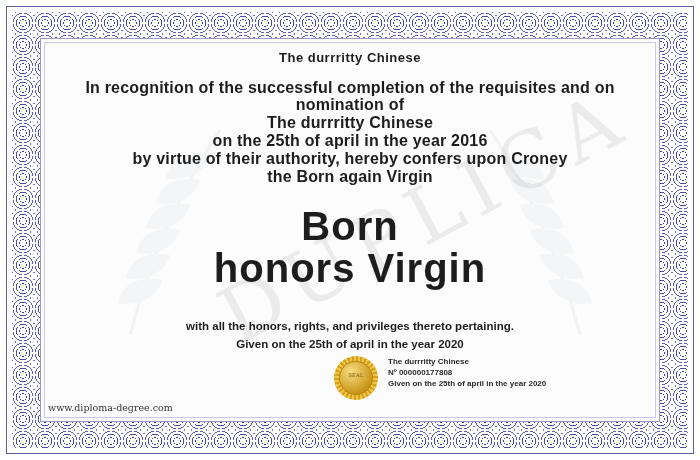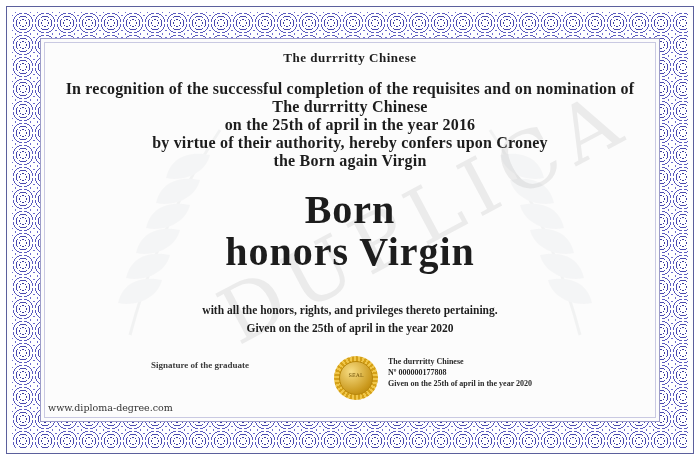--- a/index.html
+++ b/index.html
@@ -79,21 +79,21 @@
 
   
   .cert {
     position: absolute;
     left: 48px; top: 44px;
     width: 604px; height: 372px;
     text-align: center;
     color: #1d1d1d;
   }
   .gothic {
-    font-family: Liberation Serif, serif;
+    font-family: Liberation Sans, sans-serif;
     font-weight: bold;
     font-style: normal;
   }
   .institution {
     margin-top: 6px;
     font-size: 13px;
     letter-spacing: 0.5px;
   }
   .lead {
     margin-top: 14px;
@@ -250,21 +250,20 @@
     </div>
 
     <div class="honors gothic">
       <div>with all the honors, rights, and privileges thereto pertaining.</div>
       <div>Given on the 25th of april in the year 2020</div>
     </div>
 
   </div>
 
   <div class="sig-row">
-    <div class="sig-left gothic">Signature of the graduate</div>
 
     <div class="seal">
       <div class="seal-outer"></div>
       <div class="seal-inner"></div>
       <div class="seal-text">SEAL</div>
     </div>
 
     <div class="sig-right gothic">
       <div>The durrritty Chinese</div>
       <div>Nº 000000177808</div>

